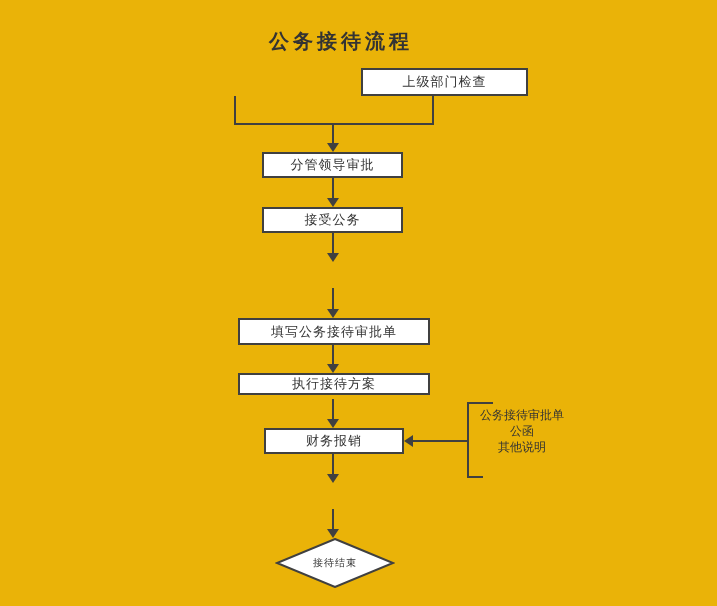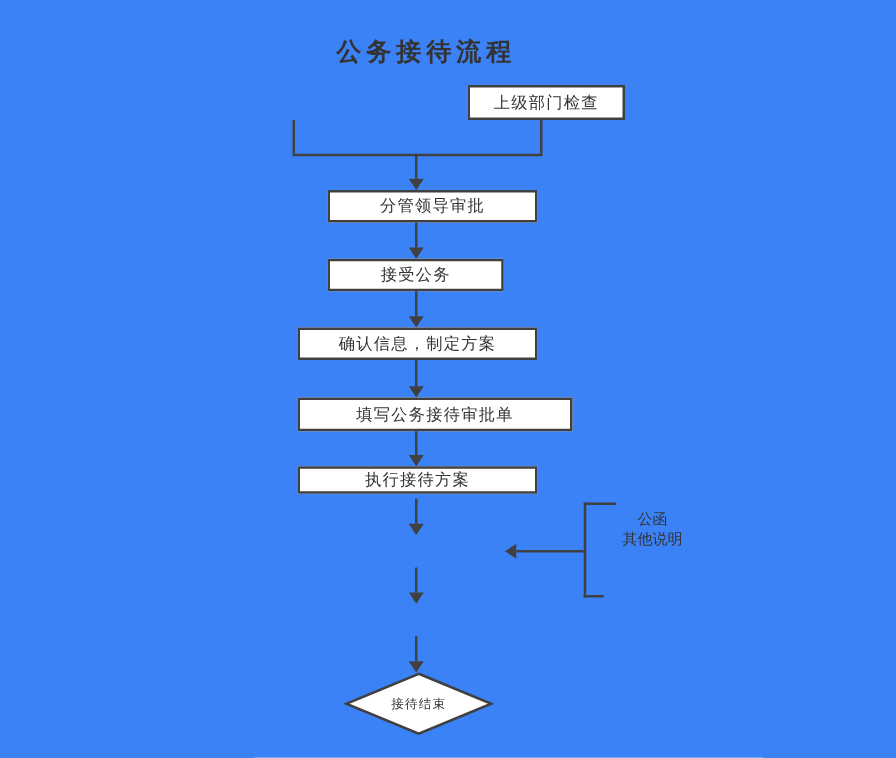--- a/index.html
+++ b/index.html
@@ -4,21 +4,21 @@
 <style>
   html, body { margin: 0; padding: 0; }
   body {
     font-family: "Liberation Sans", "DejaVu Sans", sans-serif;
     background: #e9e9ea;
   }
   .canvas {
     position: relative;
     width: 717px;
     height: 606px;
-    background: #3b82f6;
+    background: #eab308;
     overflow: hidden;
     color: #333333;
   }
   .title {
     position: absolute;
     left: 176px; top: 28px; width: 330px;
     text-align: center;
     font-size: 20px;
     font-weight: bold;
     letter-spacing: 4px;
@@ -75,70 +75,71 @@
     color: #333333;
   }
 </style>
 </head>
 <body>
 
 <div class="canvas">
 
   <div class="title">公务接待流程</div>
 
-  <div class="node" style="left:374px; top:68px; width:126px; height:28px;">上级部门检查</div>
+  <div class="node" style="left:361px; top:68px; width:167px; height:28px;">上级部门检查</div>
 
   <div class="vline" style="left:234px; top:96px; height:27px;"></div>
   <div class="vline" style="left:432px; top:96px; height:27px;"></div>
   <div class="hline" style="left:234px; top:123px; width:200px;"></div>
   <div class="vline" style="left:332px; top:123px; height:20px;"></div>
   <div class="arrow-down" style="left:327px; top:143px;"></div>
 
-  <div class="node" style="left:262px; top:152px; width:168px; height:26px;">分管领导审批</div>
+  <div class="node" style="left:262px; top:152px; width:141px; height:26px;">分管领导审批</div>
 
   <div class="vline" style="left:332px; top:178px; height:20px;"></div>
   <div class="arrow-down" style="left:327px; top:198px;"></div>
 
   <div class="node" style="left:262px; top:207px; width:141px; height:26px;">接受公务</div>
 
   <div class="vline" style="left:332px; top:233px; height:20px;"></div>
   <div class="arrow-down" style="left:327px; top:253px;"></div>
 
-  <div class="node" style="left:238px; top:262px; width:192px; height:26px;">确认信息，制定方案</div>
 
   <div class="vline" style="left:332px; top:288px; height:21px;"></div>
   <div class="arrow-down" style="left:327px; top:309px;"></div>
 
-  <div class="node" style="left:238px; top:318px; width:220px; height:27px;">填写公务接待审批单</div>
+  <div class="node" style="left:238px; top:318px; width:192px; height:27px;">填写公务接待审批单</div>
 
   <div class="vline" style="left:332px; top:345px; height:19px;"></div>
   <div class="arrow-down" style="left:327px; top:364px;"></div>
 
   <div class="node" style="left:238px; top:373px; width:192px; height:22px;">执行接待方案</div>
 
   <div class="vline" style="left:332px; top:399px; height:20px;"></div>
   <div class="arrow-down" style="left:327px; top:419px;"></div>
 
+  <div class="node" style="left:264px; top:428px; width:140px; height:26px;">财务报销</div>
 
   <div class="vline" style="left:332px; top:454px; height:20px;"></div>
   <div class="arrow-down" style="left:327px; top:474px;"></div>
 
 
   <div class="vline" style="left:332px; top:509px; height:20px;"></div>
   <div class="arrow-down" style="left:327px; top:529px;"></div>
 
   <svg class="diamond-svg" width="120" height="50">
     <polygon points="60,1 118,25 60,49 2,25" fill="#ffffff" stroke="#404040" stroke-width="2"></polygon>
   </svg>
   <div class="diamond-label">接待结束</div>
 
   <div class="arrow-left" style="left:404px; top:435px;"></div>
   <div class="hline" style="left:413px; top:440px; width:54px;"></div>
   <div class="vline" style="left:467px; top:402px; height:76px;"></div>
   <div class="hline" style="left:467px; top:402px; width:26px;"></div>
   <div class="hline" style="left:467px; top:476px; width:16px;"></div>
 
   <div class="annotation">
+    <div>公务接待审批单</div>
     <div>公函</div>
     <div>其他说明</div>
   </div>
 
 </div>
 
 </body></html>

